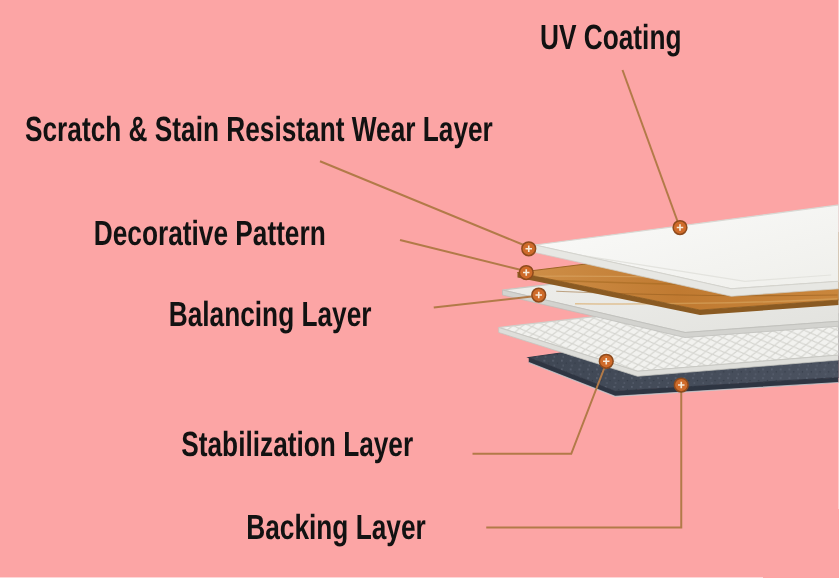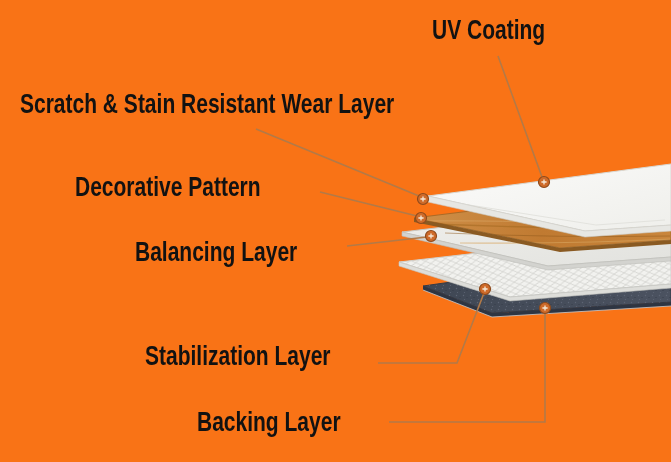--- a/index.html
+++ b/index.html
@@ -1,19 +1,19 @@
 <!DOCTYPE html>
 <html><head>
 <meta charset="utf-8">
 <style>
   html,body{margin:0;padding:0;background:#ffffff;}
   .stage{
     position:relative;
     width:671px;height:462px;
-    background:#f97316;
+    background:#fca5a5;
     overflow:hidden;
     font-family:"Liberation Sans", sans-serif;
   }
   .stage svg{position:absolute;left:0;top:0;}
   .callout-label{
     position:absolute;
     font-weight:bold;
     font-size:28px;
     line-height:1;
     color:#121212;

